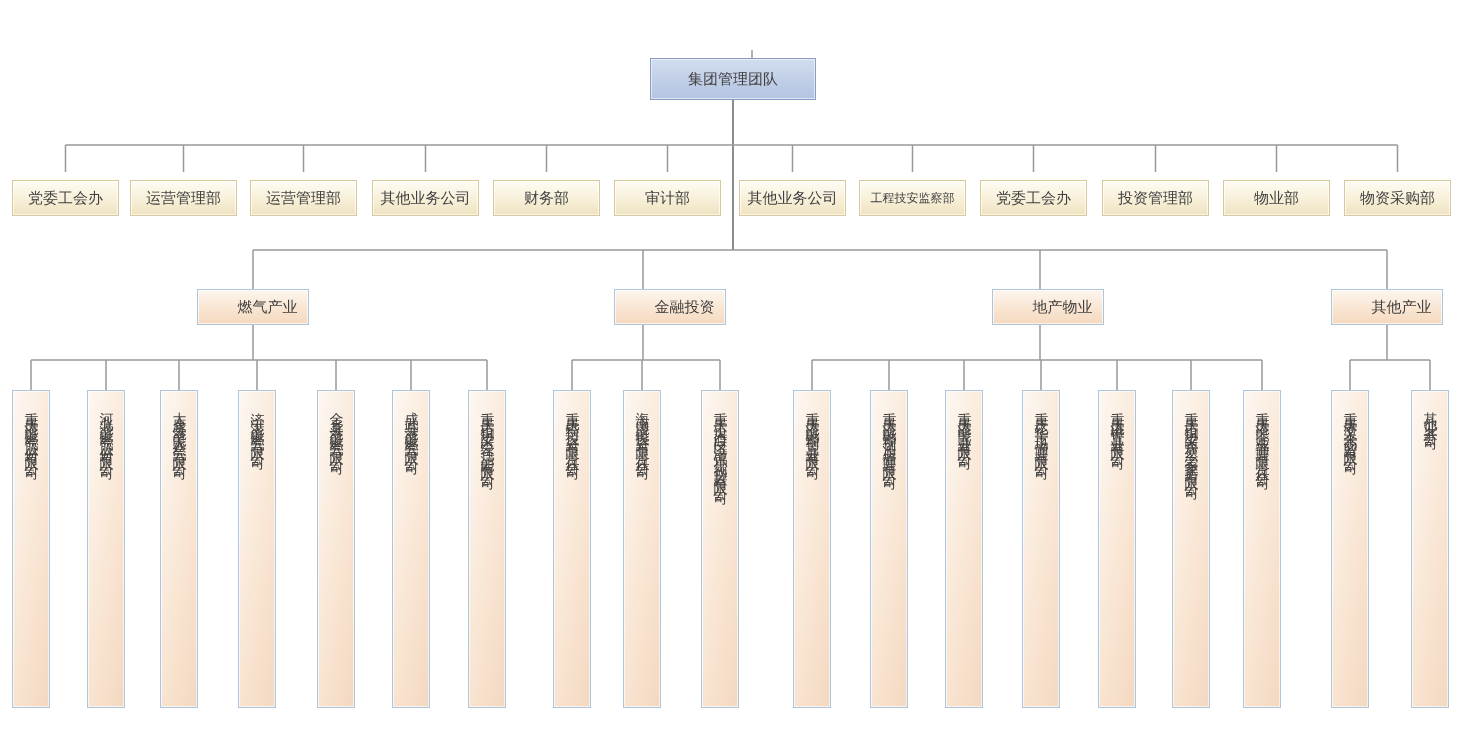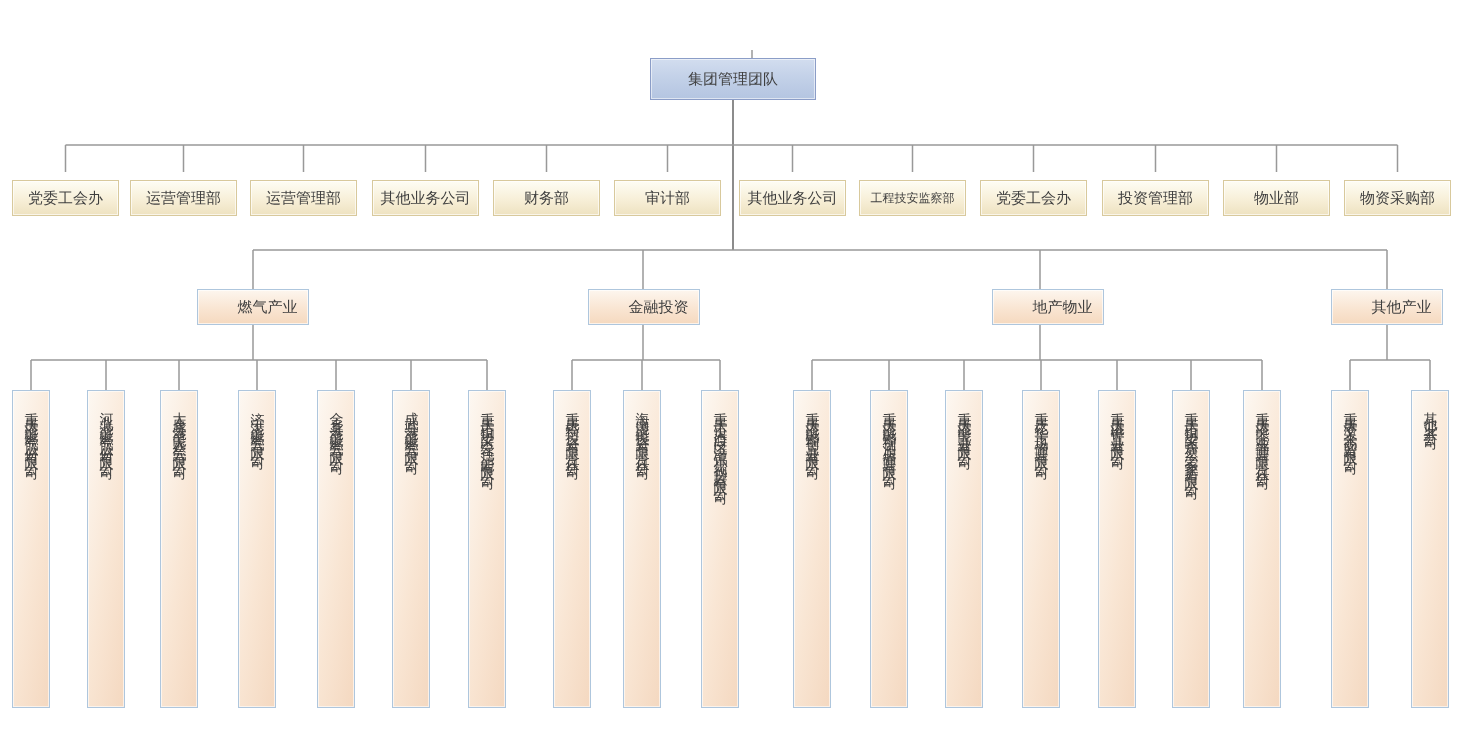--- a/index.html
+++ b/index.html
@@ -108,21 +108,21 @@
   <div class="box dept" style="left:1223px">
       <span>物业部</span>
     </div>
   <div class="box dept" style="left:1344px">
       <span>物资采购部</span>
     </div>
 
   <div class="box cat" style="left:197px">
       <span>燃气产业</span>
     </div>
-  <div class="box cat" style="left:588px">
+  <div class="box cat" style="left:614px">
       <span>金融投资</span>
     </div>
   <div class="box cat" style="left:992px">
       <span>地产物业</span>
     </div>
   <div class="box cat" style="left:1331px">
       <span>其他产业</span>
     </div>
 
   <div class="box vbox" style="left:12px">

